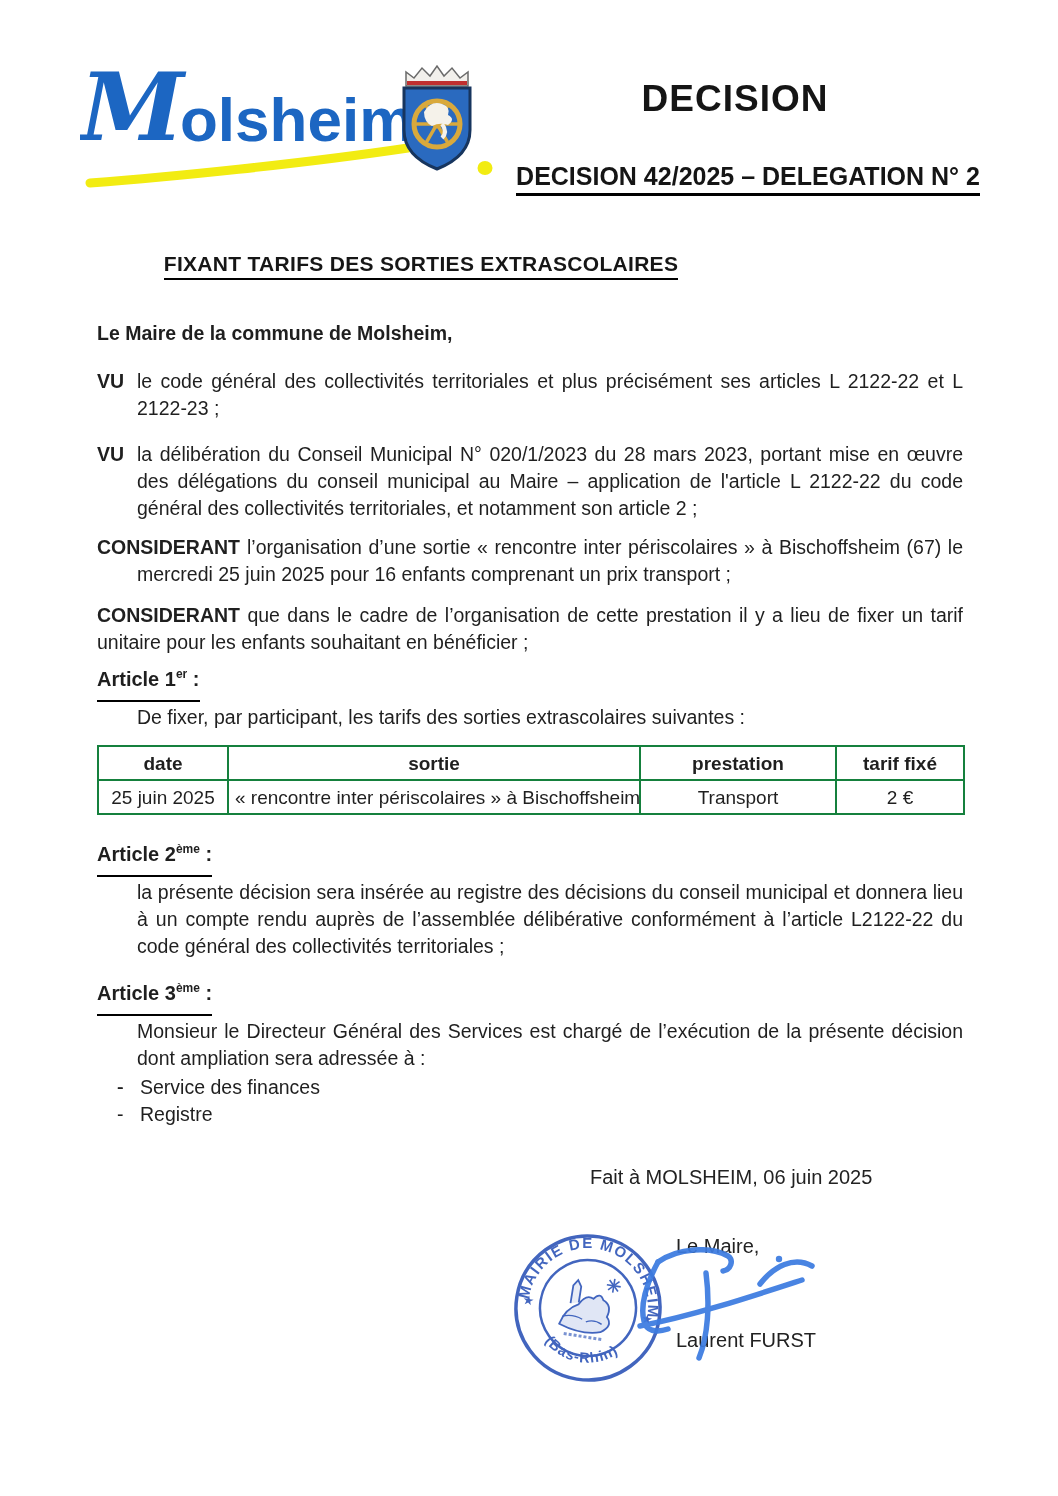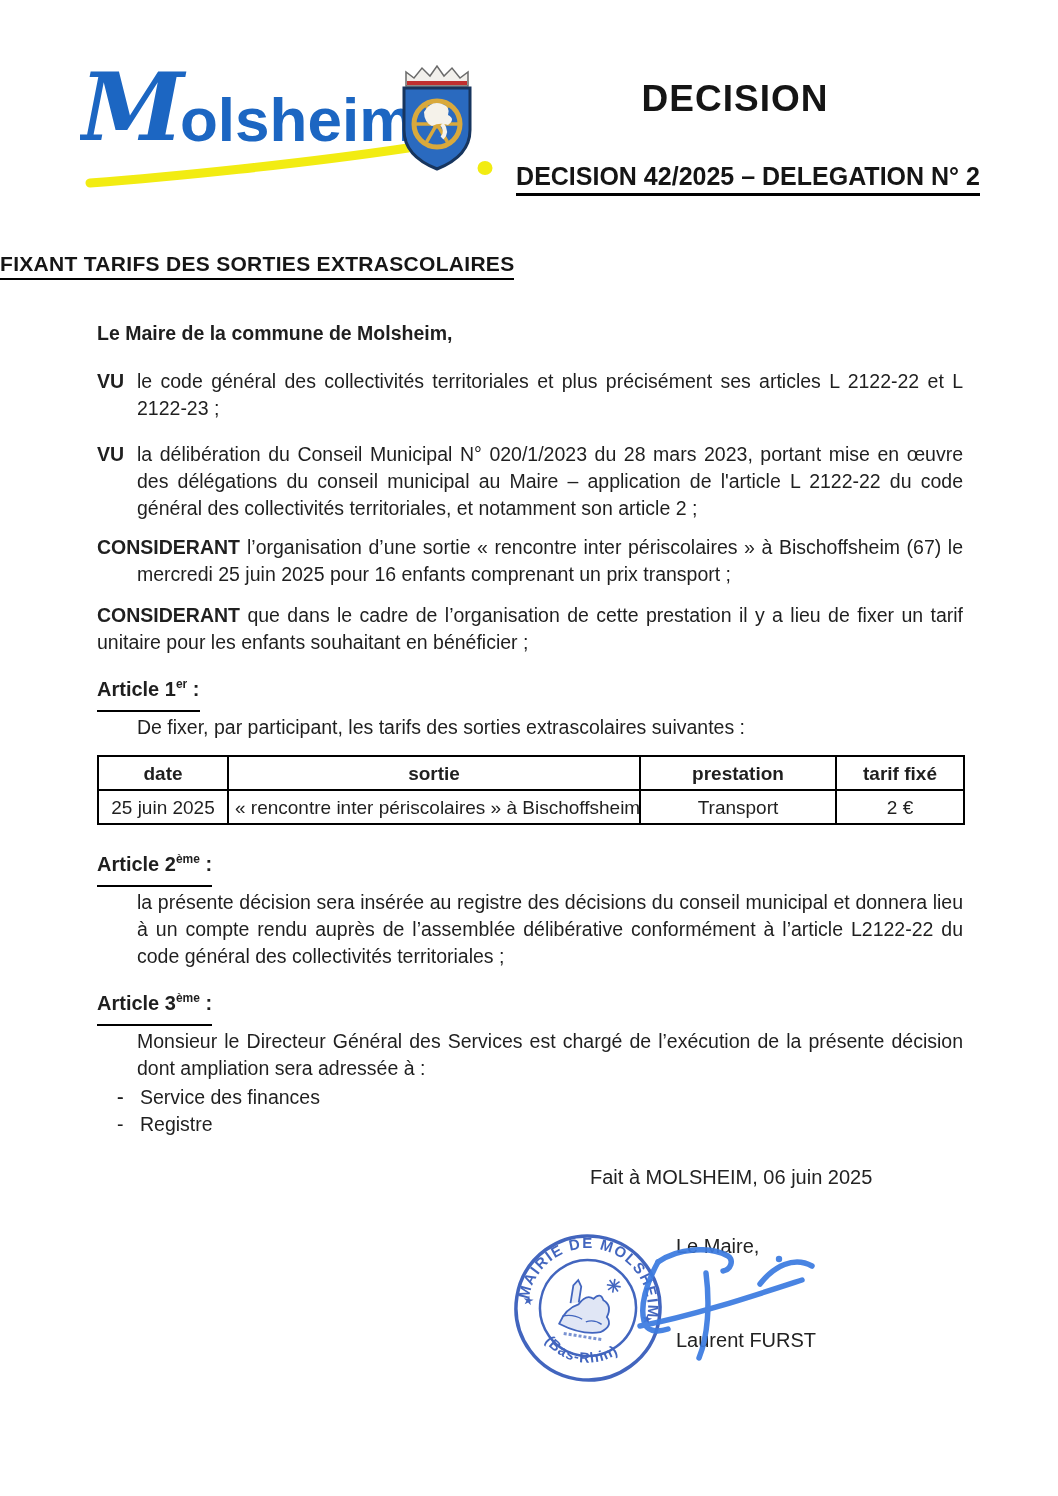--- a/index.html
+++ b/index.html
@@ -18,49 +18,49 @@
   .decision-title{
     position:absolute;left:500px;top:78px;width:470px;
     text-align:center;font-size:37px;font-weight:bold;letter-spacing:1px;color:#151515;
   }
   .decision-subtitle{
     position:absolute;left:468px;top:162px;width:560px;
     text-align:center;font-size:25px;font-weight:bold;color:#151515;white-space:nowrap;
   }
   .u2{display:inline-block;border-bottom:3px solid #000000;padding-bottom:2px;}
   .subject-line{
-    position:absolute;left:0;top:252px;width:842px;
+    position:absolute;left:0;top:252px;width:842px;text-align:center;
     font-size:21px;font-weight:bold;color:#161616;letter-spacing:.3px;
   }
   .subject-line .u2{border-bottom-width:2.5px;}
   
   .body{
     position:absolute;left:97px;top:320px;width:866px;
     font-size:19.5px;line-height:27px;text-align:justify;color:#1f1f1f;
   }
   .para{margin:0 0 19px 0;}
   .bold{font-weight:bold;}
   .opener{margin-bottom:21px;font-weight:bold;}
   .hang{padding-left:40px;text-indent:-40px;}
   .hang .lbl{display:inline-block;width:40px;text-indent:0;font-weight:bold;}
   .hang .lbl.wide{width:auto;padding-right:7px;}
-  .mb12{margin-bottom:12px;} .mb14{margin-bottom:14px;} .mb15{margin-bottom:20px;}
+  .mb12{margin-bottom:12px;} .mb14{margin-bottom:14px;} .mb15{margin-bottom:10px;}
   .mb8{margin-bottom:20px;} .mb2{margin-bottom:2px;} .mb0{margin-bottom:2px;}
   .decide{margin:6px 0 10px 0;text-align:center;font-size:21px;font-weight:bold;letter-spacing:.5px;}
   .article-h{font-size:20px;font-weight:bold;margin:0 0 2px 0;text-align:left;}
   .article-h .u2{border-bottom-width:2px;padding-bottom:7px;}
   sup{font-size:12px;line-height:0;vertical-align:super;}
   .indent{padding-left:40px;}
   
   table.tarifs{
     border-collapse:collapse;width:866px;margin:14px 0 26px 0;
     font-size:19px;table-layout:fixed;
   }
   table.tarifs th,table.tarifs td{
-    border:2px solid #000000;padding:2px 6px;height:28px;
+    border:2px solid #15803d;padding:2px 6px;height:28px;
     text-align:center;font-weight:normal;overflow:hidden;white-space:nowrap;
   }
   table.tarifs th{font-weight:bold;}
   td.cell-sortie{text-align:left;padding-left:10px;}
   td.cell-tarif{text-align:right;padding-right:14px;}
   
   ul.dist{list-style:none;margin:0;padding:0;}
   ul.dist li{position:relative;padding-left:43px;line-height:27px;text-align:left;}
   ul.dist .dash{position:absolute;left:20px;top:0;}
   

